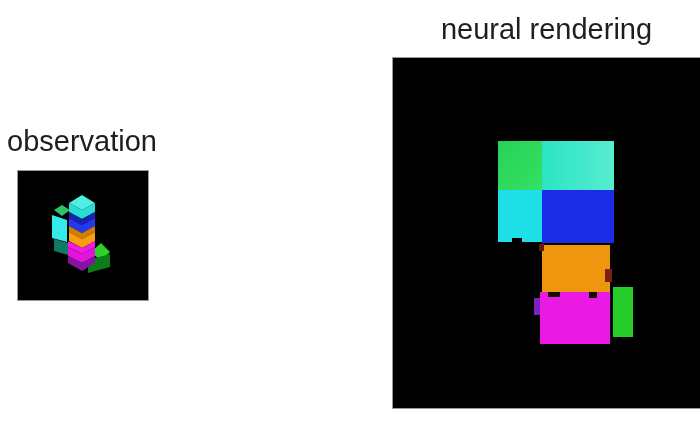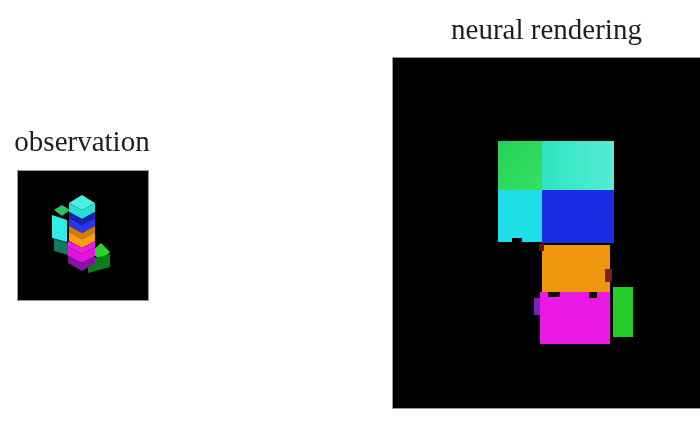--- a/index.html
+++ b/index.html
@@ -20,21 +20,20 @@
     height: 430px;
   }
   .label {
     position: absolute;
     color: var(--label-text, #1e1e1e);
     font-size: 29px;
     line-height: 28px;
     text-align: center;
     white-space: nowrap;
     letter-spacing: 0px;
-    font-family: Liberation Serif, serif;
   }
   #obs-label {
     left: -8px;
     top: 127px;
     width: 180px;
   }
   #render-label {
     left: 393px;
     top: 15px;
     width: 307px;

